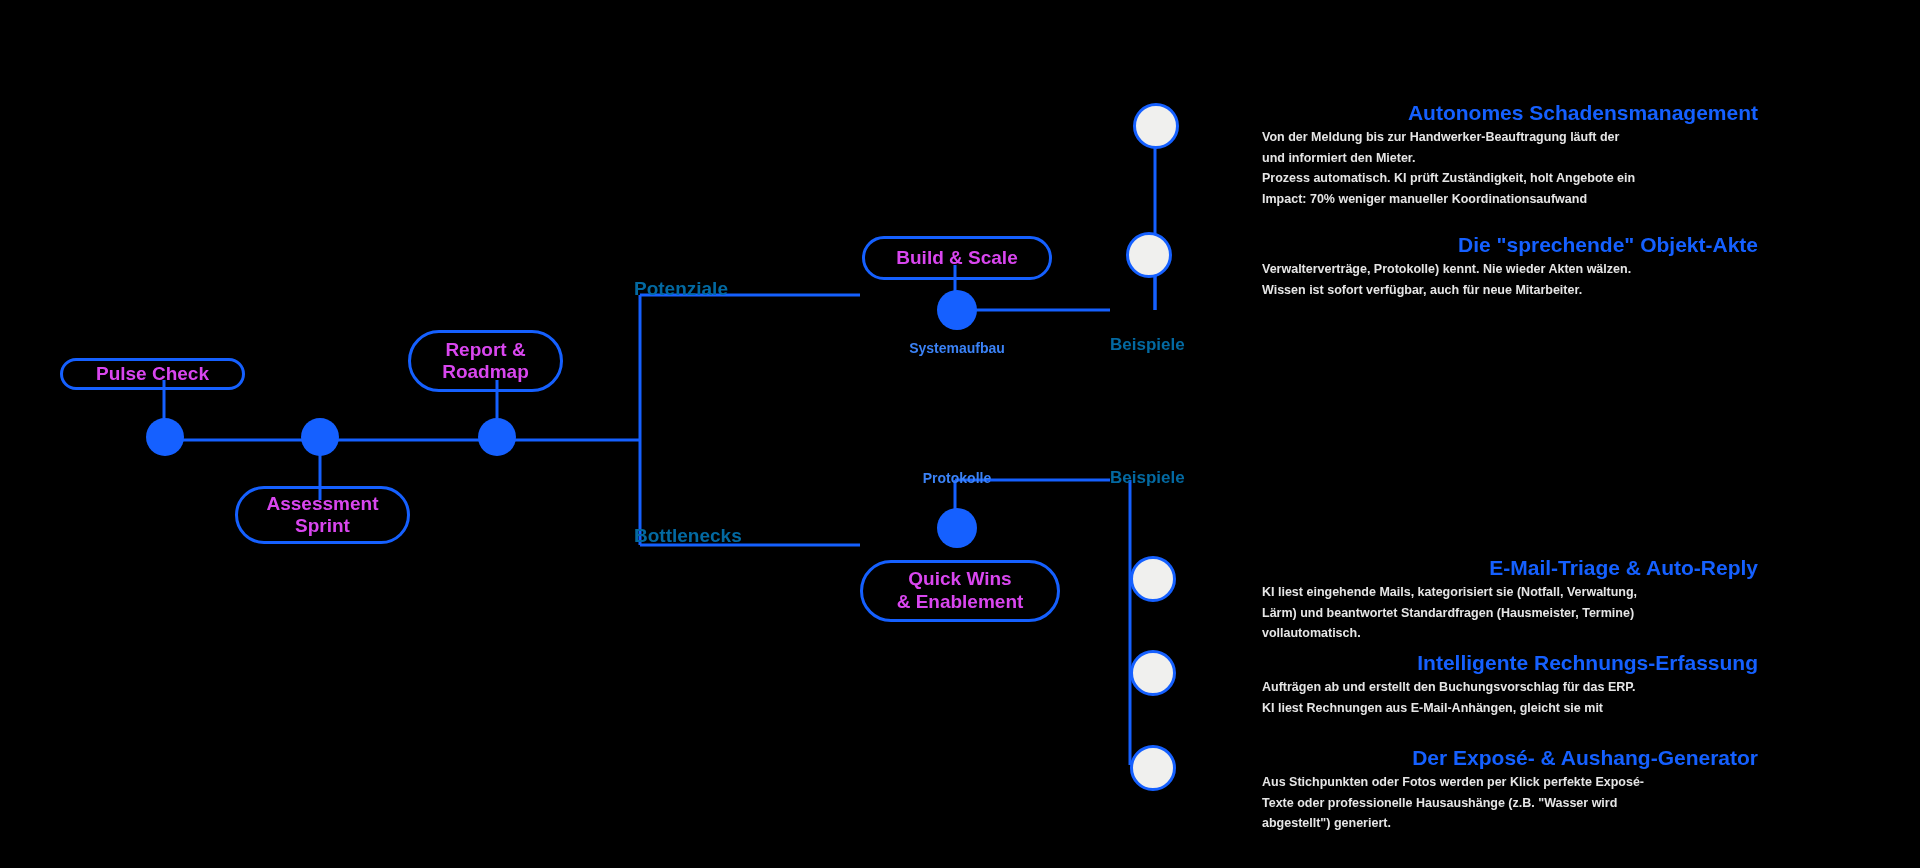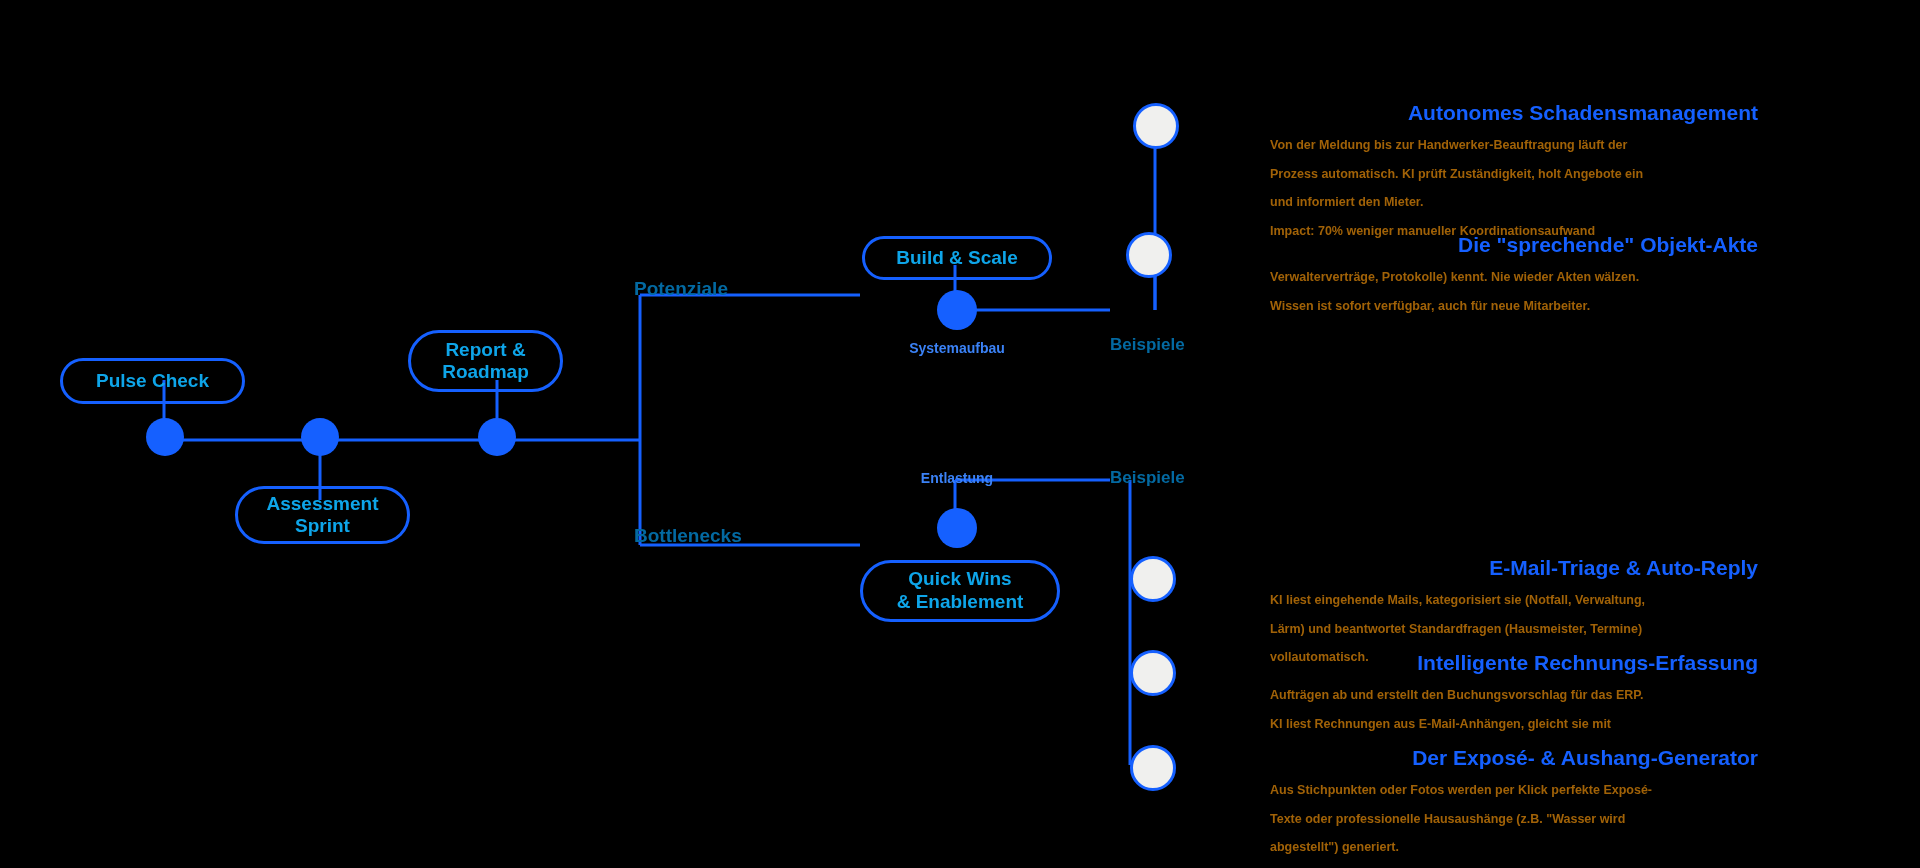--- a/index.html
+++ b/index.html
@@ -3,31 +3,31 @@
 <meta charset="utf-8">
 <style>
   html,body{margin:0;padding:0;background:#000;}
   body{width:1920px;height:868px;position:relative;overflow:hidden;
        font-family:"Liberation Sans",sans-serif;color:#1560ff;}
   .stage{position:absolute;inset:0;}
   svg.wires{position:absolute;left:0;top:0;width:1920px;height:868px;pointer-events:none;}
 
   .pill{position:absolute;border:3px solid #1560ff;border-radius:999px;
         display:flex;align-items:center;justify-content:center;text-align:center;
-        color:#0ea5e9;font-weight:700;line-height:1.15;box-sizing:border-box;}
+        color:#d946ef;font-weight:700;line-height:1.15;box-sizing:border-box;}
 
   .dot{position:absolute;border-radius:50%;background:#1560ff;}
   .dot-open{position:absolute;border-radius:50%;background:#f0f0ee;border:3px solid #1560ff;box-sizing:border-box;}
 
   .collabel{position:absolute;font-weight:700;color:#0369a1;white-space:nowrap;}
   .nodelabel{position:absolute;font-weight:700;color:#3b82f6;white-space:nowrap;text-align:center;}
 
   .item{position:absolute;width:500px;}
   .item-title{font-size:21px;font-weight:700;color:#1560ff;line-height:1.2;margin:0 0 4px 0;text-align:right;}
-  .item-desc{font-size:12.5px;font-weight:700;color:#a16207;line-height:1.32;margin:12px;}
+  .item-desc{font-size:12.5px;font-weight:700;color:#e5e5e5;line-height:1.32;margin:4px;}
 </style>
 </head>
 <body>
 
 <div class="stage">
 
   <svg class="wires" viewBox="0 0 1920 868">
 
     <line x1="164" y1="440" x2="164" y2="380" stroke="#1560ff" stroke-width="3"></line>
     <line x1="164" y1="440" x2="320" y2="440" stroke="#1560ff" stroke-width="3"></line>
@@ -44,21 +44,21 @@
     <line x1="955" y1="480" x2="955" y2="525" stroke="#1560ff" stroke-width="3"></line>
     <line x1="955" y1="310" x2="1110" y2="310" stroke="#1560ff" stroke-width="3"></line>
     <line x1="955" y1="480" x2="1110" y2="480" stroke="#1560ff" stroke-width="3"></line>
     <line x1="1155" y1="310" x2="1155" y2="125" stroke="#1560ff" stroke-width="3"></line>
     <line x1="1155" y1="310" x2="1155" y2="255" stroke="#1560ff" stroke-width="3"></line>
     <line x1="1130" y1="480" x2="1130" y2="580" stroke="#1560ff" stroke-width="3"></line>
     <line x1="1130" y1="580" x2="1130" y2="670" stroke="#1560ff" stroke-width="3"></line>
     <line x1="1130" y1="670" x2="1130" y2="765" stroke="#1560ff" stroke-width="3"></line>
   </svg>
 
-  <div class="pill" style="left:60px;top:358px;width:185px;height:46px;font-size:19px;justify-content:center;">
+  <div class="pill" style="left:60px;top:358px;width:185px;height:32px;font-size:19px;justify-content:center;">
     <span>Pulse Check</span>
   </div>
   <div class="dot" style="left:146px;top:418px;width:38px;height:38px;"></div>
 
   <div class="dot" style="left:301px;top:418px;width:38px;height:38px;"></div>
   <div class="pill" style="left:408px;top:330px;width:155px;height:62px;font-size:19px;">
     <span style="white-space:pre-line;">Report &amp; Roadmap</span>
   </div>
 
   <div class="pill" style="left:235px;top:486px;width:175px;height:58px;font-size:19px;">
@@ -68,35 +68,35 @@
 
   <div class="collabel" style="left:634px;top:278px;font-size:19px;">Potenziale</div>
   <div class="collabel" style="left:634px;top:525px;font-size:19px;">Bottlenecks</div>
 
   <div class="pill" style="left:862px;top:236px;width:190px;height:44px;font-size:19px;">
     <span>Build &amp; Scale</span>
   </div>
   <div class="dot" style="left:937px;top:290px;width:40px;height:40px;"></div>
   <div class="nodelabel" style="left:882px;top:340px;width:150px;font-size:14px;">Systemaufbau</div>
 
-  <div class="nodelabel" style="left:892px;top:470px;width:130px;font-size:14px;">Entlastung</div>
+  <div class="nodelabel" style="left:892px;top:470px;width:130px;font-size:14px;">Protokolle</div>
   <div class="dot" style="left:937px;top:508px;width:40px;height:40px;"></div>
   <div class="pill" style="left:860px;top:560px;width:200px;height:62px;font-size:19px;">
     <span style="white-space:pre-line;line-height:1.2;"><span>Quick Wins</span><br><span>&amp; Enablement</span></span>
   </div>
 
   <div class="collabel" style="left:1110px;top:335px;font-size:17px;">Beispiele</div>
   <div class="collabel" style="left:1110px;top:468px;font-size:17px;">Beispiele</div>
 
   <div class="dot-open" style="left:1133px;top:103px;width:46px;height:46px;"></div>
   <div class="item" style="left:1258px;top:100px;">
     <div class="item-title">Autonomes Schadensmanagement</div>
     <div class="item-desc">Von der Meldung bis zur Handwerker-Beauftragung läuft der</div>
+    <div class="item-desc">und informiert den Mieter.</div>
     <div class="item-desc">Prozess automatisch. KI prüft Zuständigkeit, holt Angebote ein</div>
-    <div class="item-desc">und informiert den Mieter.</div>
     <div class="item-desc">Impact: 70% weniger manueller Koordinationsaufwand</div>
   </div>
 
   <div class="dot-open" style="left:1126px;top:232px;width:46px;height:46px;"></div>
   <div class="item" style="left:1258px;top:232px;">
     <div class="item-title">Die "sprechende" Objekt-Akte</div>
     <div class="item-desc">Verwalterverträge, Protokolle) kennt. Nie wieder Akten wälzen.</div>
     <div class="item-desc">Wissen ist sofort verfügbar, auch für neue Mitarbeiter.</div>
   </div>
 

